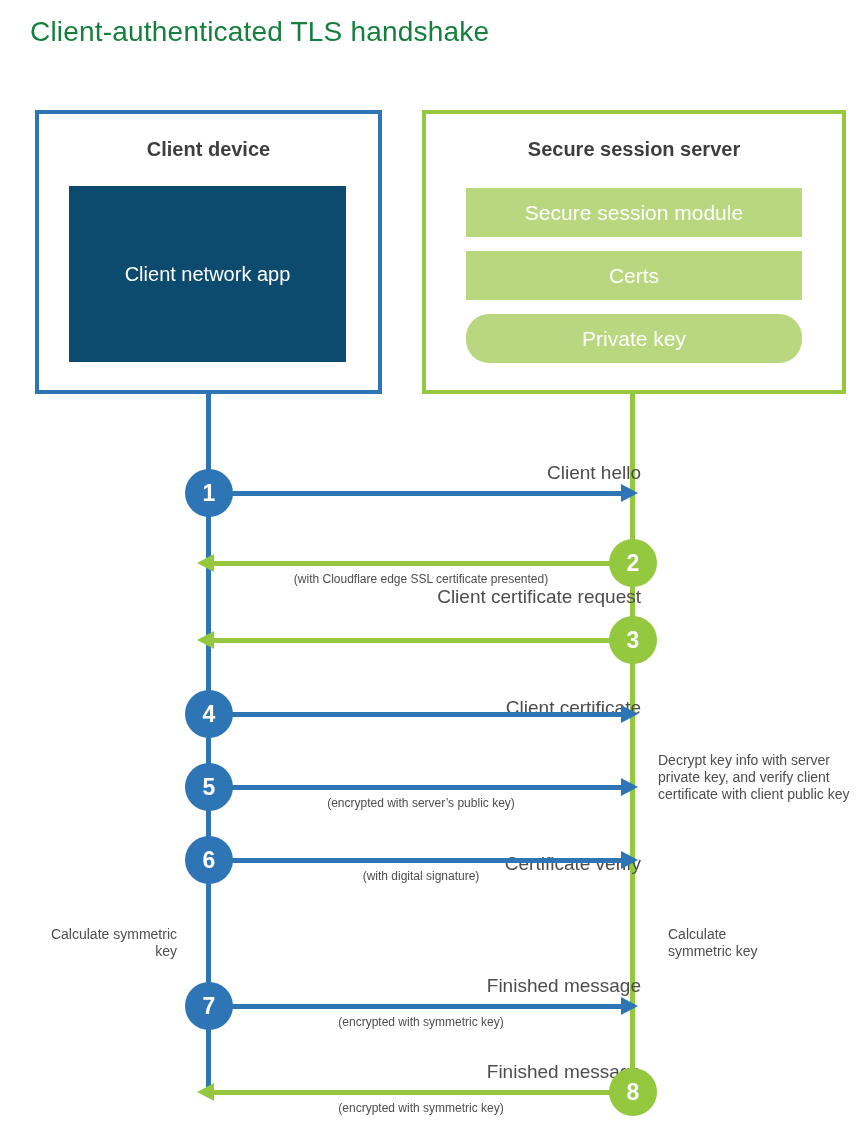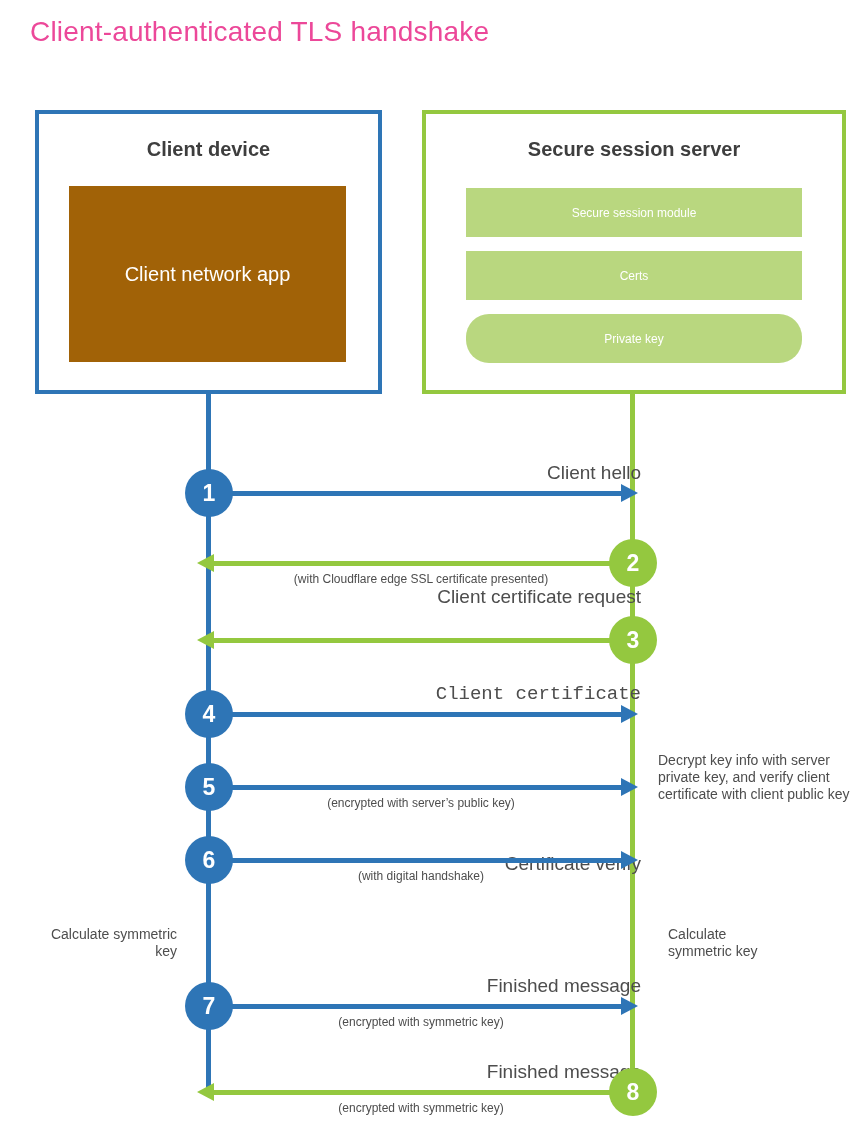--- a/index.html
+++ b/index.html
@@ -6,42 +6,42 @@
   .stage{
     position:relative;
     width:865px;height:1146px;
     background:#ffffff;
     font-family:"Liberation Sans","DejaVu Sans",sans-serif;
     overflow:hidden;
   }
   .abs{position:absolute;}
   .page-title{
     left:30px;top:16px;
-    font-size:28px;font-weight:300;color:#ec4899;letter-spacing:.2px;
+    font-size:28px;font-weight:300;color:#15803d;letter-spacing:.2px;
   }
   
   .actor-box{box-sizing:border-box;background:#fff;}
   .client-box{left:35px;top:110px;width:347px;height:284px;border:4px solid #2e75b6;}
   .server-box{left:422px;top:110px;width:424px;height:284px;border:4px solid #94c83f;}
   .actor-title{
     width:100%;text-align:center;margin-top:24px;
     font-size:20px;font-weight:bold;color:#3e3e3e;
   }
   .client-app{
     left:69px;top:186px;width:277px;height:176px;
-    background:#a16207;display:flex;align-items:center;justify-content:center;
+    background:#0c4a6e;display:flex;align-items:center;justify-content:center;
   }
   .client-app span{
     display:inline-block;width:170px;text-align:center;
     color:#ffffff;font-size:20px;line-height:27px;
   }
   .server-bar{
     left:466px;width:336px;height:49px;background:#b9d77f;
     display:flex;align-items:center;justify-content:center;
-    color:#ffffff;font-size:12px;
+    color:#ffffff;font-size:21px;
   }
   
   .lifeline{width:5px;}
   .lifeline.blue{background:#2e75b6;left:206px;top:393px;height:701px;}
   .lifeline.green{background:#94c83f;left:630px;top:393px;height:699px;}
   
   .circle{
     width:48px;height:48px;border-radius:50%;
     display:flex;align-items:center;justify-content:center;
     color:#fff;font-size:23px;font-weight:bold;z-index:3;
@@ -115,38 +115,38 @@
     <span>2</span>
   </div>
 
   <div class="abs step-label" style="top:586px;">Client certificate request</div>
   <div class="abs arrow-line green" style="left:213px;top:638px;width:420px;"></div>
   <div class="abs arrow-head left" style="left:197px;top:631px;"></div>
   <div class="abs circle green" style="left:609px;top:616px;">
     <span>3</span>
   </div>
 
-  <div class="abs step-label" style="top:683px;font-family:Liberation Mono, monospace;">Client certificate</div>
+  <div class="abs step-label" style="top:697px;">Client certificate</div>
   <div class="abs arrow-line blue" style="left:209px;top:712px;width:413px;"></div>
   <div class="abs arrow-head right" style="left:621px;top:705px;"></div>
   <div class="abs circle blue" style="left:185px;top:690px;">
     <span>4</span>
   </div>
 
   <div class="abs arrow-line blue" style="left:209px;top:785px;width:413px;"></div>
   <div class="abs arrow-head right" style="left:621px;top:778px;"></div>
   <div class="abs step-sublabel" style="top:796px;">(encrypted with server’s public key)</div>
   <div class="abs circle blue" style="left:185px;top:763px;">
     <span>5</span>
   </div>
 
   <div class="abs step-label" style="top:829px;margin-top:24px;">Certificate verify</div>
   <div class="abs arrow-line blue" style="left:209px;top:858px;width:413px;"></div>
   <div class="abs arrow-head right" style="left:621px;top:851px;"></div>
-  <div class="abs step-sublabel" style="top:869px;">(with digital handshake)</div>
+  <div class="abs step-sublabel" style="top:869px;">(with digital signature)</div>
   <div class="abs circle blue" style="left:185px;top:836px;">
     <span>6</span>
   </div>
 
   <div class="abs side-note note-decrypt">Decrypt key info with server private key, and verify client certificate with client public key</div>
   <div class="abs side-note note-calc-left">Calculate symmetric key</div>
   <div class="abs side-note note-calc-right">Calculate symmetric key</div>
 
   <div class="abs step-label" style="top:975px;">Finished message</div>
   <div class="abs arrow-line blue" style="left:209px;top:1004px;width:413px;"></div>

